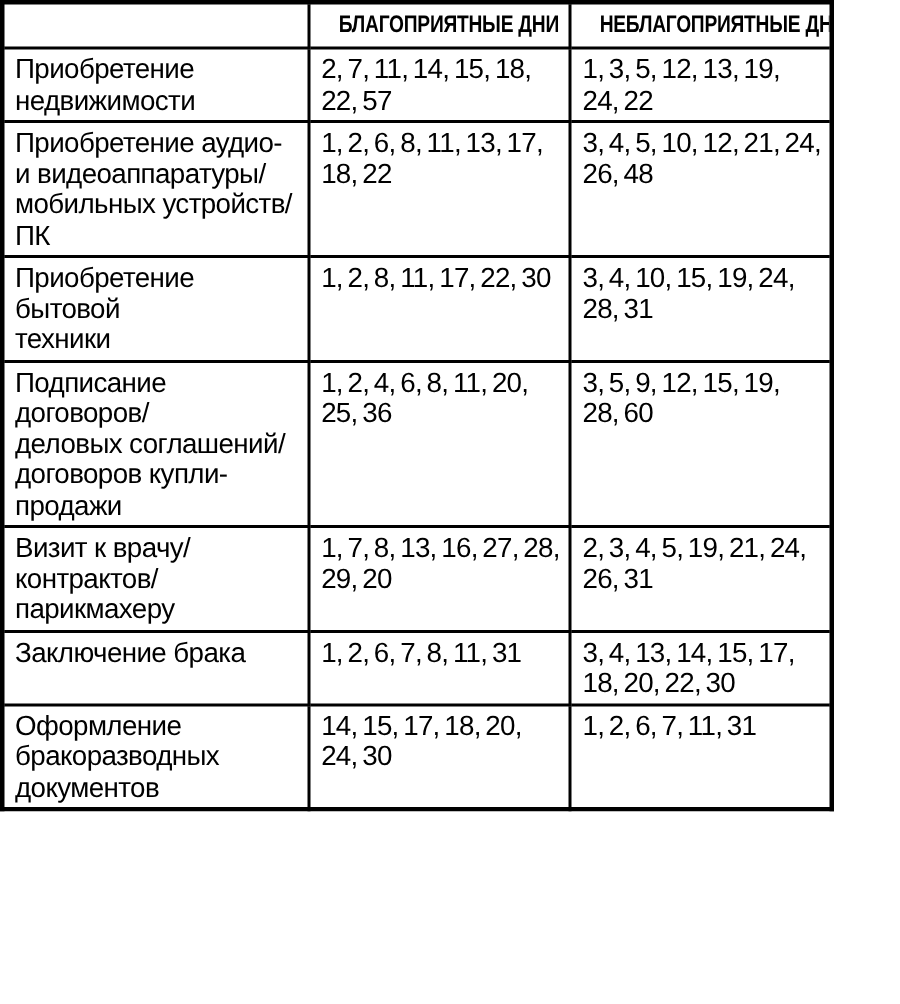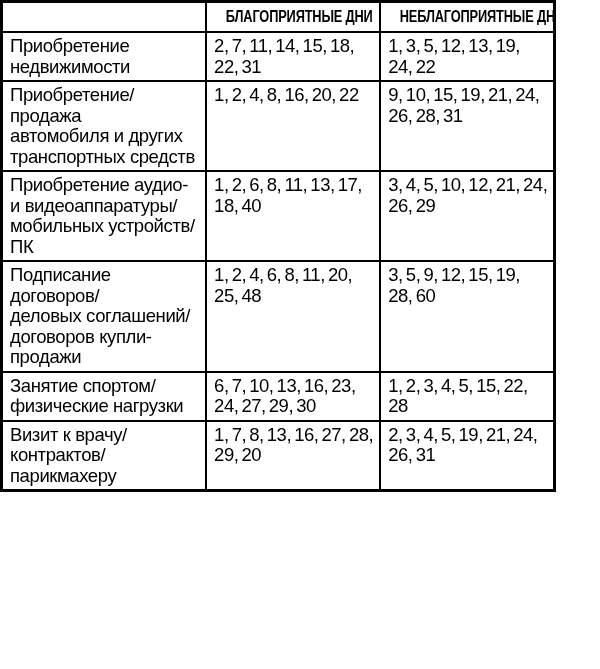--- a/index.html
+++ b/index.html
@@ -60,62 +60,68 @@
       <th>
         <span class="hdr">НЕБЛАГОПРИЯТНЫЕ ДНИ</span>
       </th>
     </tr>
   </thead>
   <tbody>
     <tr>
       <td class="cell-activity">Приобретение
 недвижимости</td>
       <td class="cell-days">2, 7, 11, 14, 15, 18,
-22, 31</td>
+22, 57</td>
       <td class="cell-days">1, 3, 5, 12, 13, 19,
 24, 22</td>
-    </tr>
-    <tr>
-      <td class="cell-activity">Приобретение/продажа
-автомобиля и других
-транспортных средств</td>
-      <td class="cell-days">1, 2, 4, 8, 16, 20, 22</td>
-      <td class="cell-days">9, 10, 15, 19, 21, 24,
-26, 28, 31</td>
     </tr>
     <tr>
       <td class="cell-activity">Приобретение аудио-
 и видеоаппаратуры/
 мобильных устройств/
 ПК</td>
       <td class="cell-days">1, 2, 6, 8, 11, 13, 17,
-18, 40</td>
+18, 22</td>
       <td class="cell-days">3, 4, 5, 10, 12, 21, 24,
-26, 29</td>
+26, 48</td>
+    </tr>
+    <tr>
+      <td class="cell-activity">Приобретение бытовой
+техники</td>
+      <td class="cell-days">1, 2, 8, 11, 17, 22, 30</td>
+      <td class="cell-days">3, 4, 10, 15, 19, 24,
+28, 31</td>
     </tr>
     <tr>
       <td class="cell-activity">Подписание договоров/
 деловых соглашений/
 договоров купли-
 продажи</td>
       <td class="cell-days">1, 2, 4, 6, 8, 11, 20,
-25, 48</td>
+25, 36</td>
       <td class="cell-days">3, 5, 9, 12, 15, 19,
 28, 60</td>
-    </tr>
-    <tr>
-      <td class="cell-activity">Занятие спортом/
-физические нагрузки</td>
-      <td class="cell-days">6, 7, 10, 13, 16, 23,
-24, 27, 29, 30</td>
-      <td class="cell-days">1, 2, 3, 4, 5, 15, 22, 28</td>
     </tr>
     <tr>
       <td class="cell-activity">Визит к врачу/
 контрактов/
 парикмахеру</td>
       <td class="cell-days">1, 7, 8, 13, 16, 27, 28,
 29, 20</td>
       <td class="cell-days">2, 3, 4, 5, 19, 21, 24,
 26, 31</td>
     </tr>
+    <tr>
+      <td class="cell-activity">Заключение брака</td>
+      <td class="cell-days">1, 2, 6, 7, 8, 11, 31</td>
+      <td class="cell-days">3, 4, 13, 14, 15, 17,
+18, 20, 22, 30</td>
+    </tr>
+    <tr>
+      <td class="cell-activity">Оформление
+бракоразводных
+документов</td>
+      <td class="cell-days">14, 15, 17, 18, 20,
+24, 30</td>
+      <td class="cell-days">1, 2, 6, 7, 11, 31</td>
+    </tr>
   </tbody>
 </table>
 
 </body></html>

